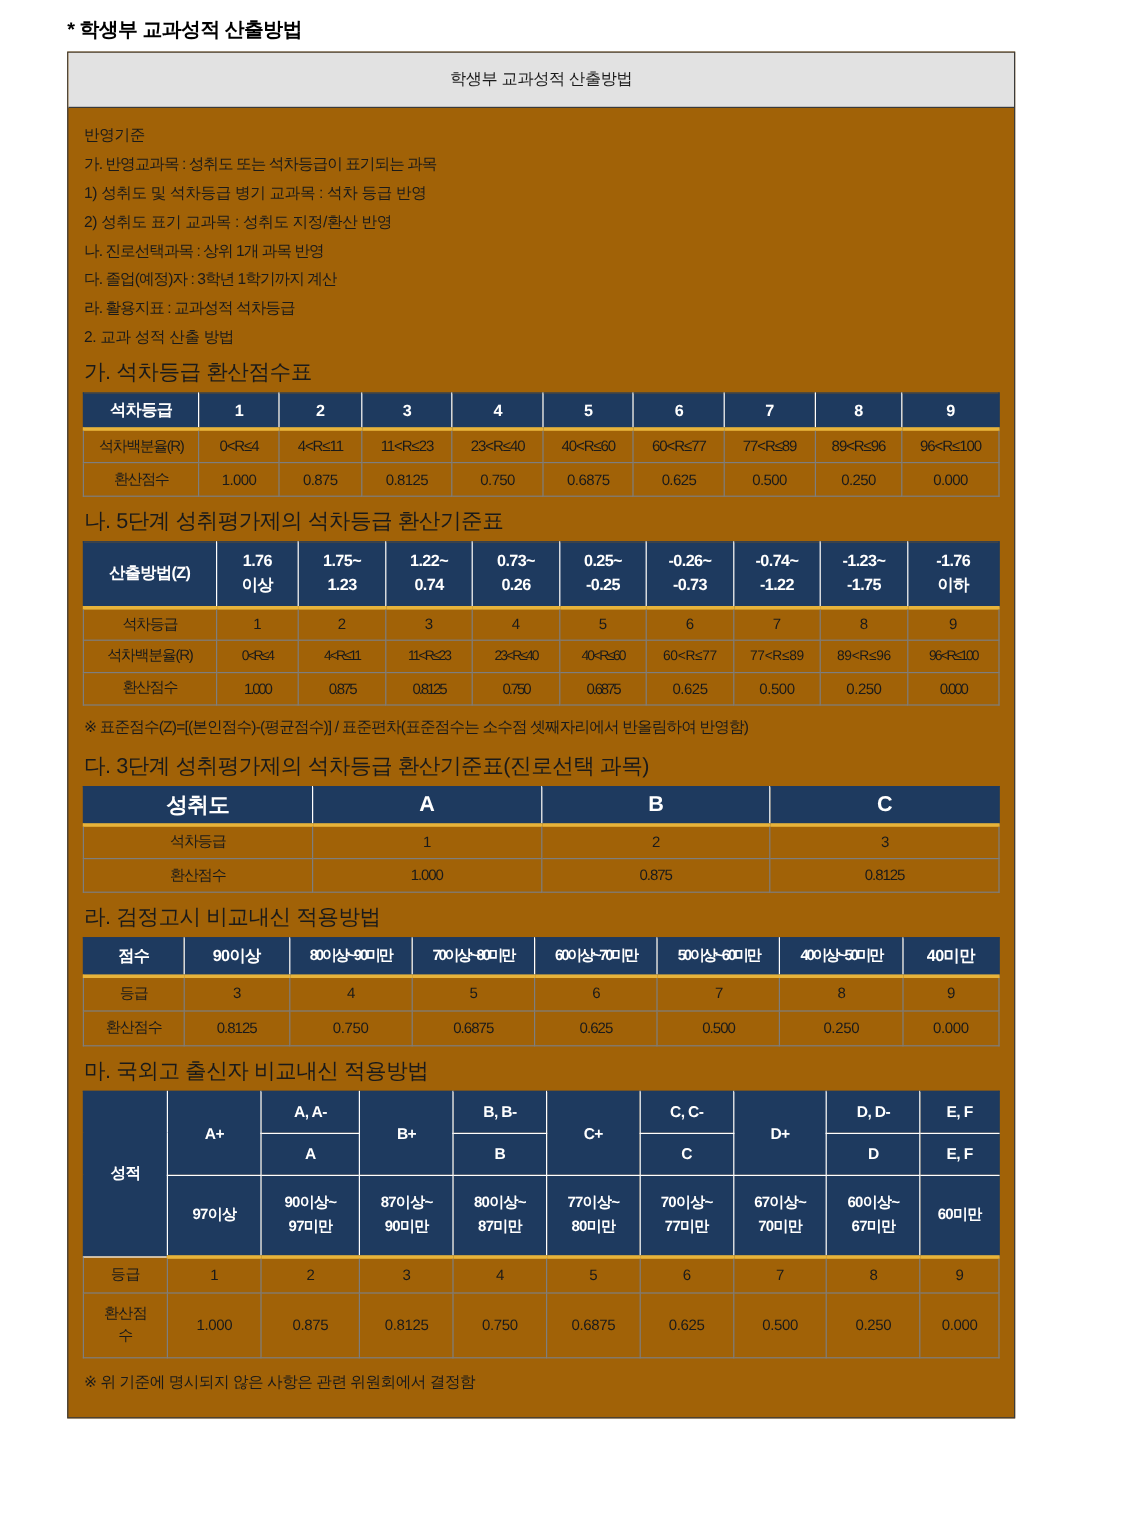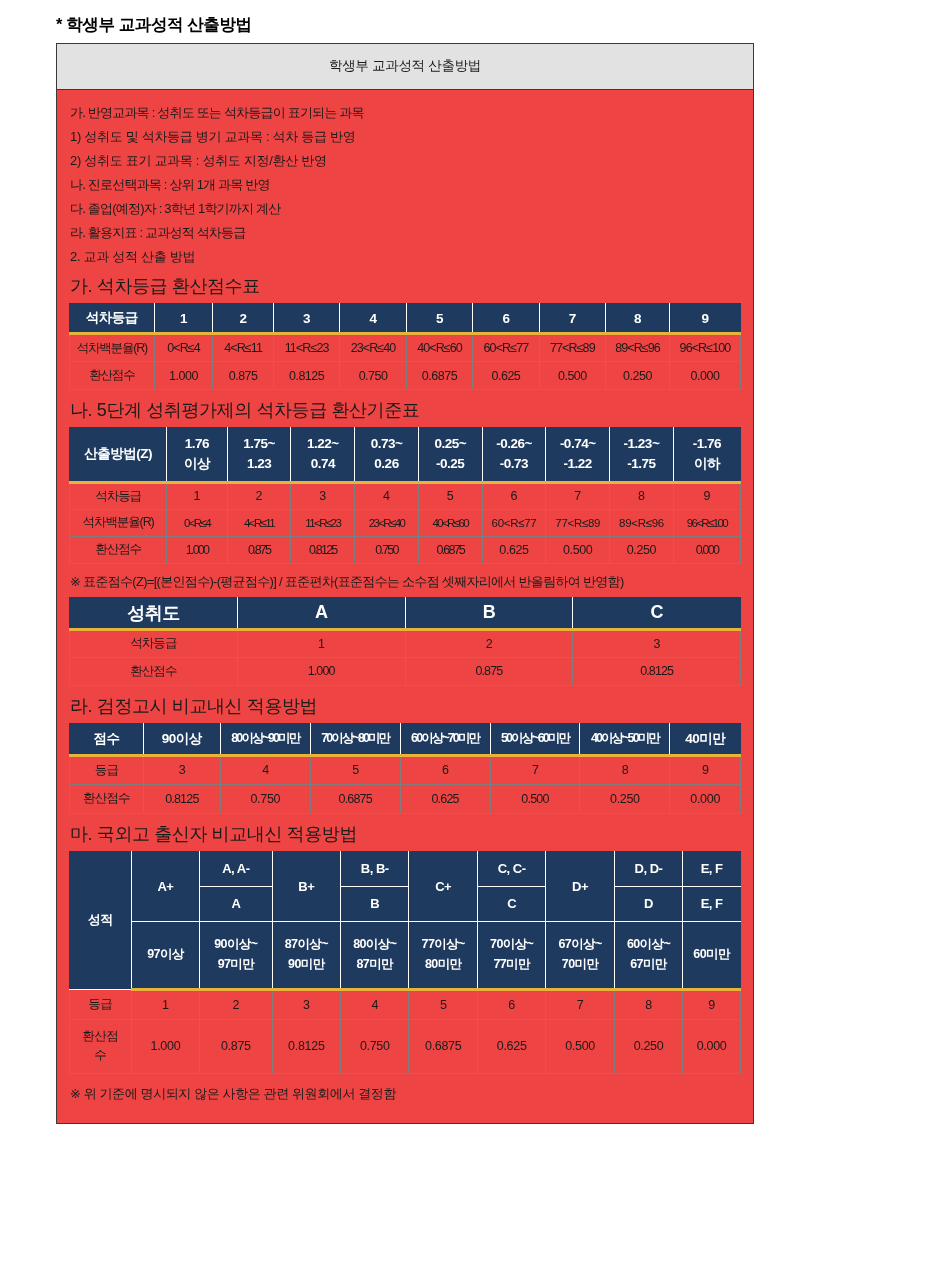--- a/index.html
+++ b/index.html
@@ -23,22 +23,22 @@
     font-size: 16.5px;
     font-weight: bold;
     letter-spacing: -0.4px;
     margin: 0 0 7px 0;
     color: #000;
   }
 
   
   .frame {
     border: 1.5px solid #3a3a3a;
-    background: #ef4444;
-    width: 698px;
+    background: #a16207;
+    width: 790px;
   }
   .frame-title {
     background: #e2e2e2;
     border-bottom: 1.2px solid #3a3a3a;
     text-align: center;
     font-size: 13.5px;
     letter-spacing: -0.3px;
     padding: 13px 0 14px 0;
     color: #1a1a1a;
   }
@@ -143,20 +143,21 @@
 
   <h1 class="doc-title">* 학생부 교과성적 산출방법</h1>
 
   <div class="frame">
 
     <div class="frame-title">학생부 교과성적 산출방법</div>
 
     <div class="frame-body">
 
       <div>
+        <div class="line">반영기준</div>
         <div class="line tight">가. 반영교과목 : 성취도 또는 석차등급이 표기되는 과목</div>
         <div class="line">1) 성취도 및 석차등급 병기 교과목 : 석차 등급 반영</div>
         <div class="line">2) 성취도 표기 교과목 : 성취도 지정/환산 반영</div>
         <div class="line tight">나. 진로선택과목 : 상위 1개 과목 반영</div>
         <div class="line tight">다. 졸업(예정)자 : 3학년 1학기까지 계산</div>
         <div class="line tight">라. 활용지표 : 교과성적 석차등급</div>
         <div class="line">2. 교과 성적 산출 방법</div>
       </div>
 
       <div class="caption">가. 석차등급 환산점수표</div>
@@ -305,20 +306,21 @@
             <td class="sc wide">0.625</td>
             <td class="sc wide">0.500</td>
             <td class="sc wide">0.250</td>
             <td class="sc">0.000</td>
           </tr>
         </tbody>
       </table>
 
       <div class="note">※ 표준점수(Z)=[(본인점수)-(평균점수)] / 표준편차(표준점수는 소수점 셋째자리에서 반올림하여 반영함)</div>
 
+      <div class="caption">다. 3단계 성취평가제의 석차등급 환산기준표(진로선택 과목)</div>
       <table class="grid t3">
         <colgroup>
           <col style="width:25%">
             <col style="width:25%">
             <col style="width:25%">
             <col style="width:25%">
         </colgroup>
         <thead>
           <tr>
             <th>성취도</th>

